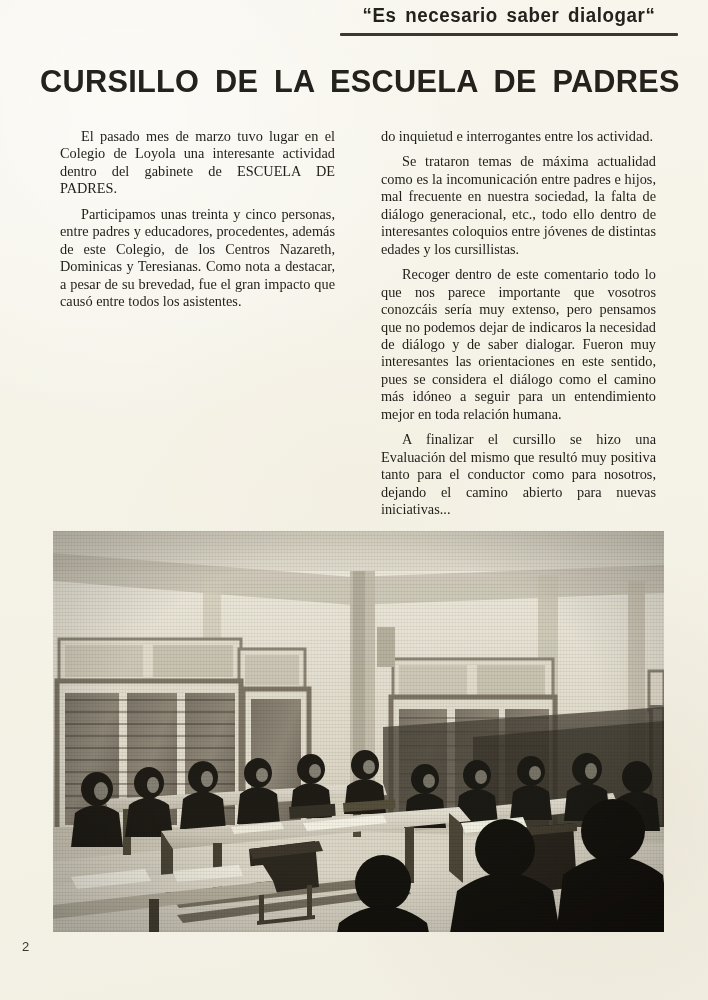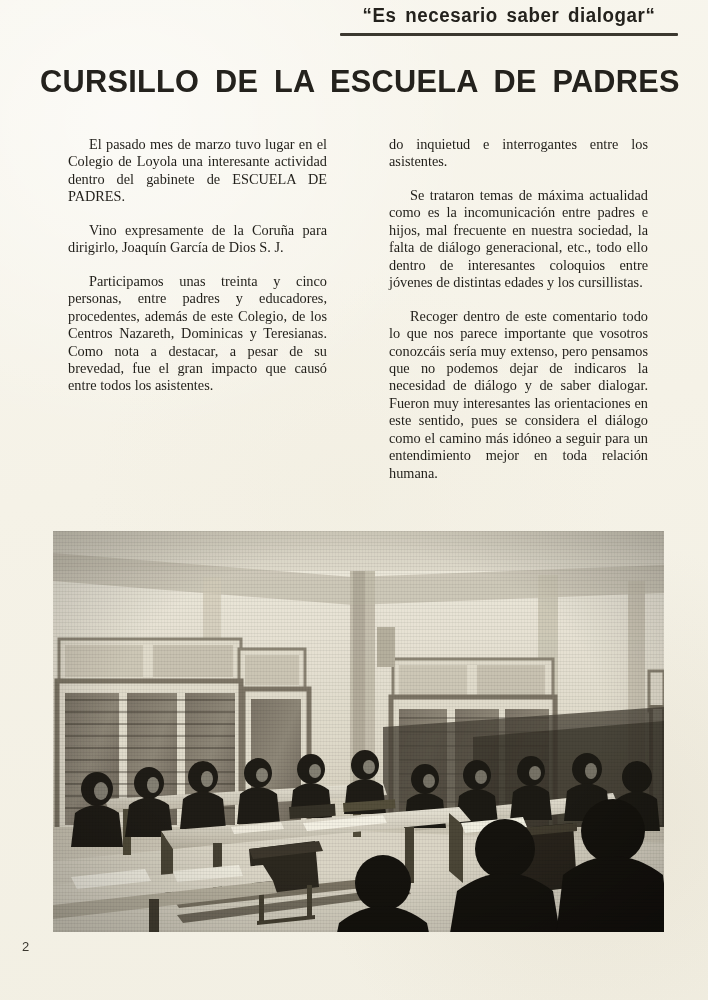--- a/index.html
+++ b/index.html
@@ -79,21 +79,21 @@
     left: 52px;
     top: 120px;
     width: 612px;
     display: flex;
     gap: 30px;
   }
   .col {
     width: 291px;
   }
   .col p {
-    margin: 16px;
+    margin: 8px;
     font-size: 14.3px;
     line-height: 17.45px;
     text-align: justify;
     text-justify: inter-word;
     hyphens: manual;
     color: #201e19;
   }
   .col p.indent {
     text-indent: 21px;
   }
@@ -145,28 +145,28 @@
   <div class="kicker">“Es necesario saber dialogar“</div>
   <div class="kicker-rule"></div>
 </div>
 
 <div class="headline">CURSILLO  DE  LA  ESCUELA  DE  PADRES</div>
 
 <div class="columns">
 
   <div class="col">
     <p class="indent">El pasado mes de marzo tuvo lugar en el Colegio de Loyola una interesante actividad dentro del gabinete de ESCUELA DE PADRES.</p>
-    <p class="indent">Vino expresamente de la Coruña para dirigirlo, Joaquín García de Dios S. J.</p>
     <p class="indent">Participamos unas treinta y cinco personas, entre padres y educadores, procedentes, además de este Colegio, de los Centros Nazareth, Dominicas y Teresianas. Como nota a destacar, a pesar de su brevedad, fue el gran impacto que causó entre todos los asistentes.</p>
   </div>
 
   <div class="col">
-    <p class="cont">do inquietud e interrogantes entre los asistentes.</p>
+    <p class="cont">do inquietud e interrogantes entre los actividad.</p>
     <p class="indent">Se trataron temas de máxima actualidad como es la incomunicación entre padres e hijos, mal frecuente en nuestra sociedad, la falta de diálogo generacional, etc., todo ello dentro de interesantes coloquios entre jóvenes de distintas edades y los cursillistas.</p>
     <p class="indent">Recoger dentro de este comentario todo lo que nos parece importante que vosotros conozcáis sería muy extenso, pero pensamos que no podemos dejar de indicaros la necesidad de diálogo y de saber dialogar. Fueron muy interesantes las orientaciones en este sentido, pues se considera el diálogo como el camino más idóneo a seguir para un entendimiento mejor en toda relación humana.</p>
+    <p class="indent">A finalizar el cursillo se hizo una Evaluación del mismo que resultó muy positiva tanto para el conductor como para nosotros, dejando el camino abierto para nuevas  iniciativas...</p>
   </div>
 
 </div>
 
 <div class="photo">
   <svg width="611" height="401" viewBox="0 0 611 401">
     <defs>
       <linearGradient id="wallG" x1="0" y1="0" x2="0" y2="1">
         <stop offset="0%" stop-color="#e7e3d6"></stop>
         <stop offset="55%" stop-color="#dcd7c8"></stop>

